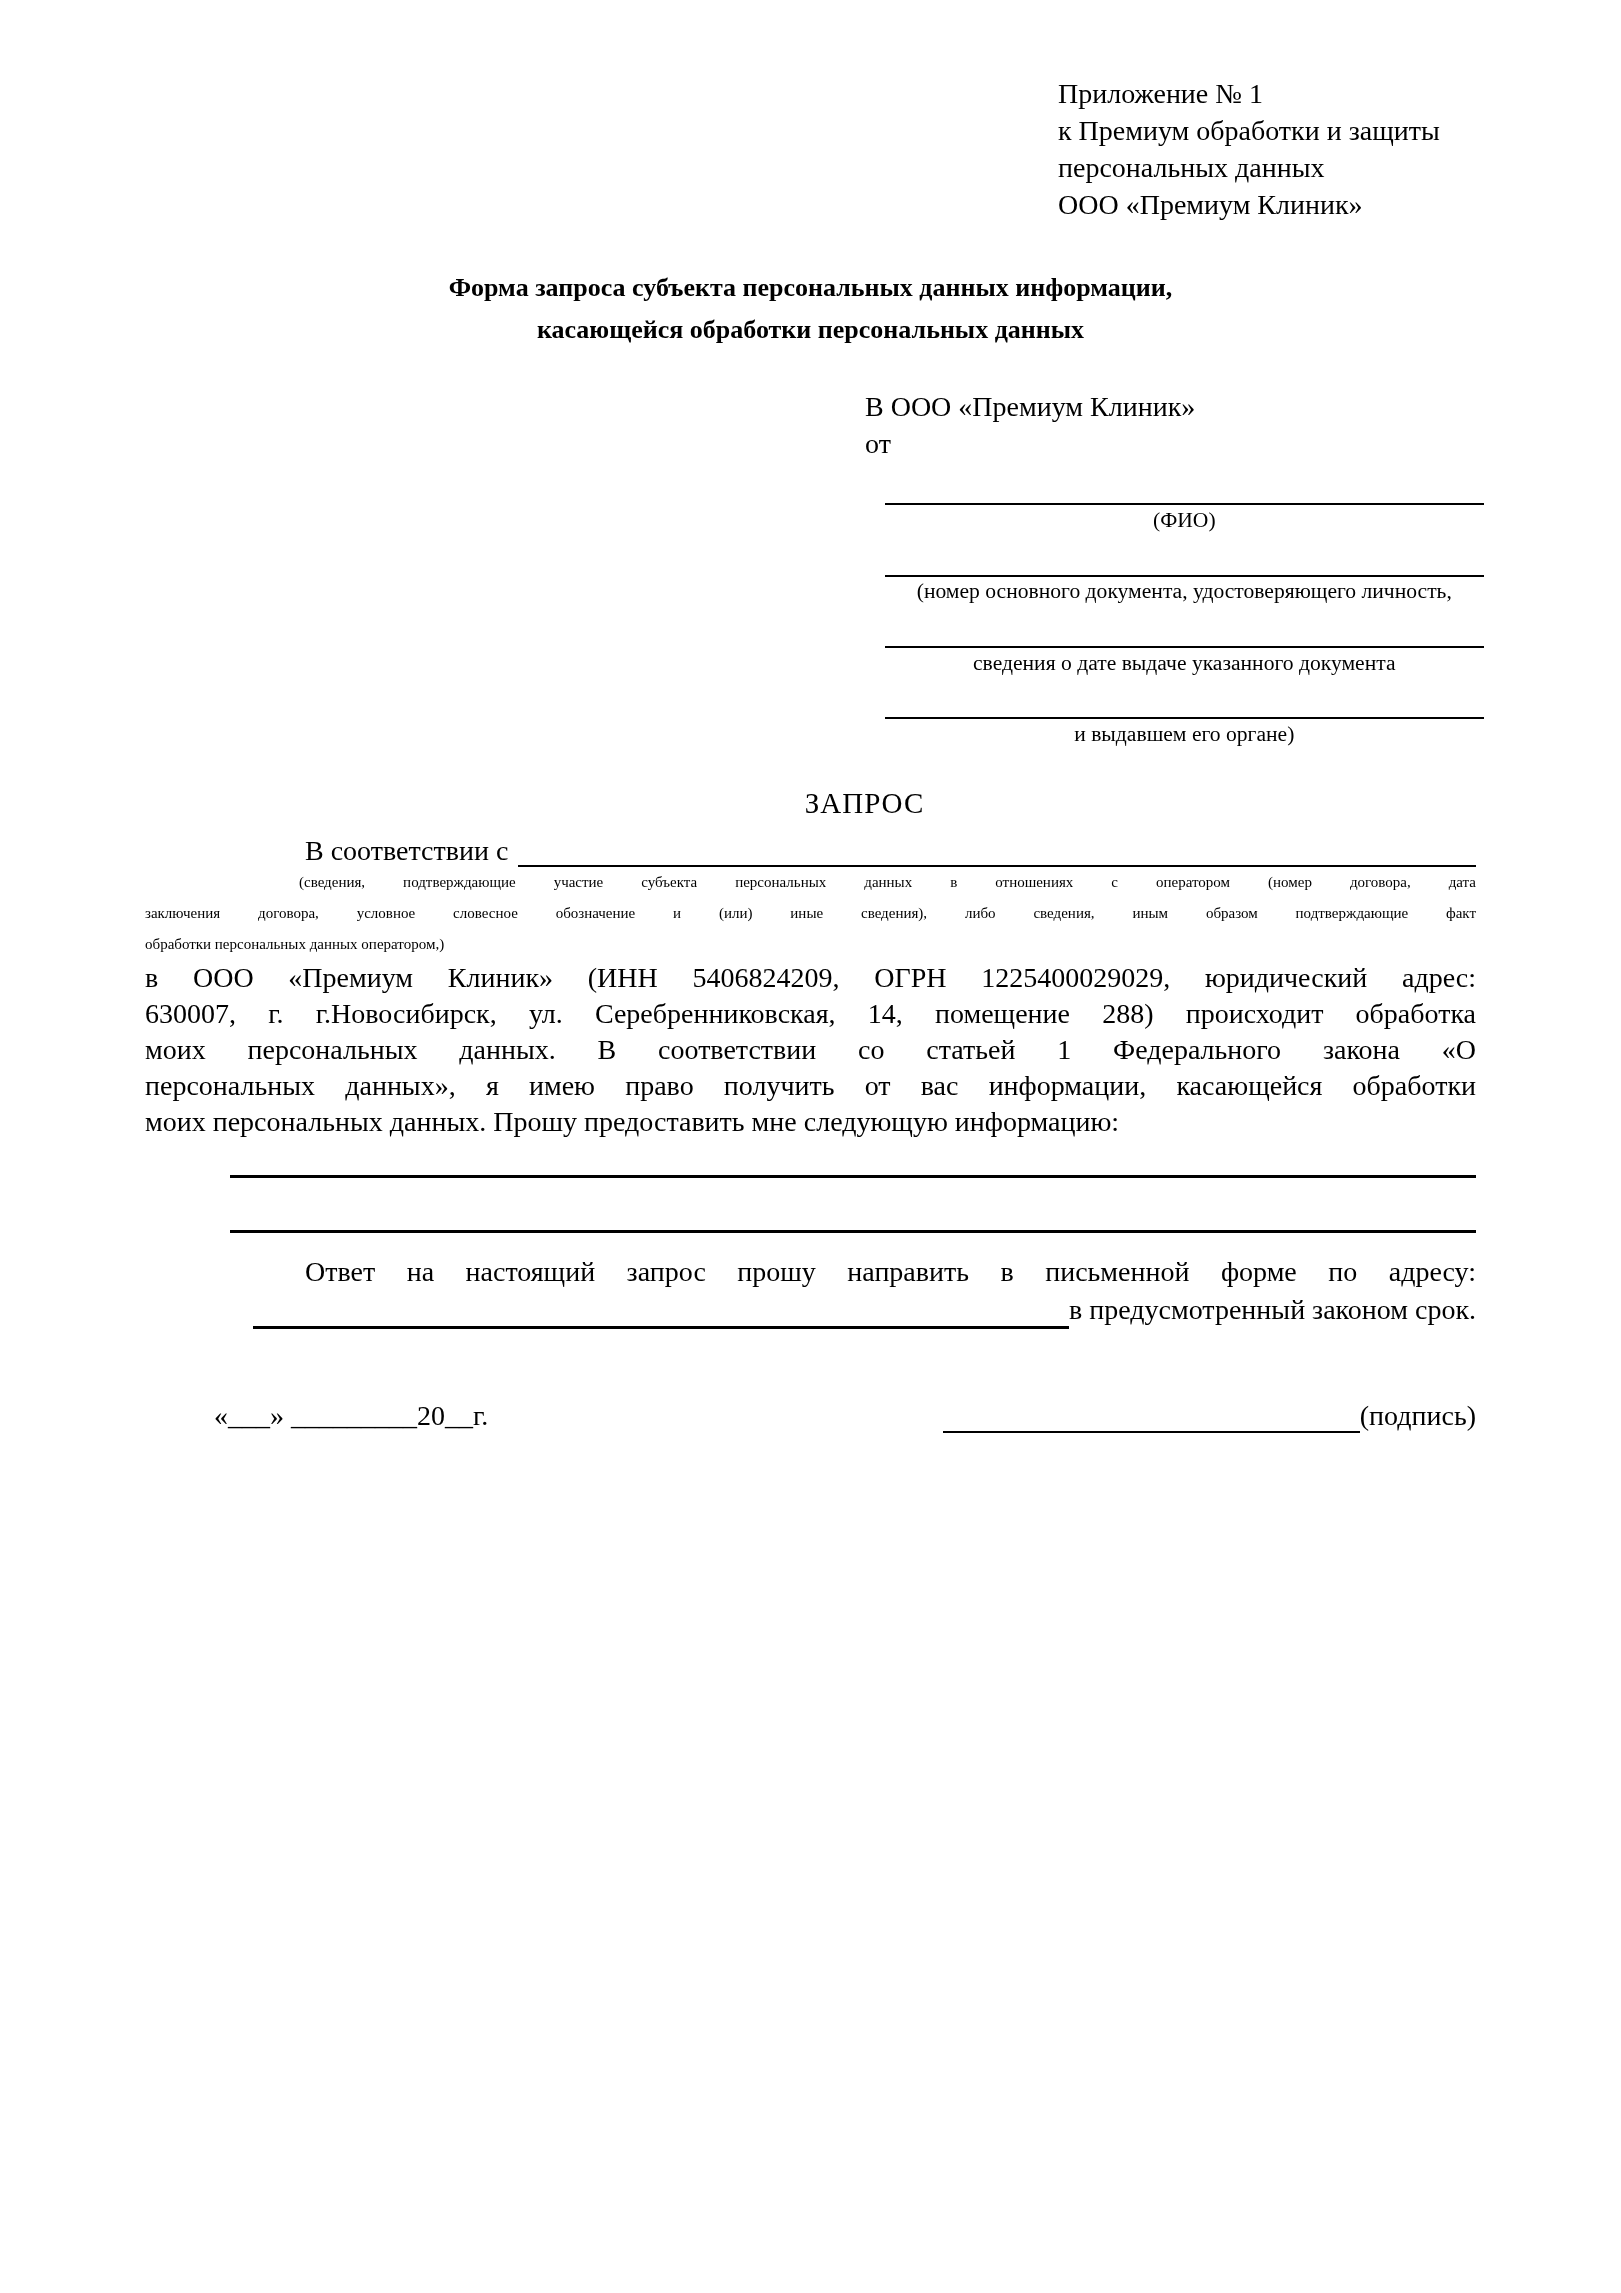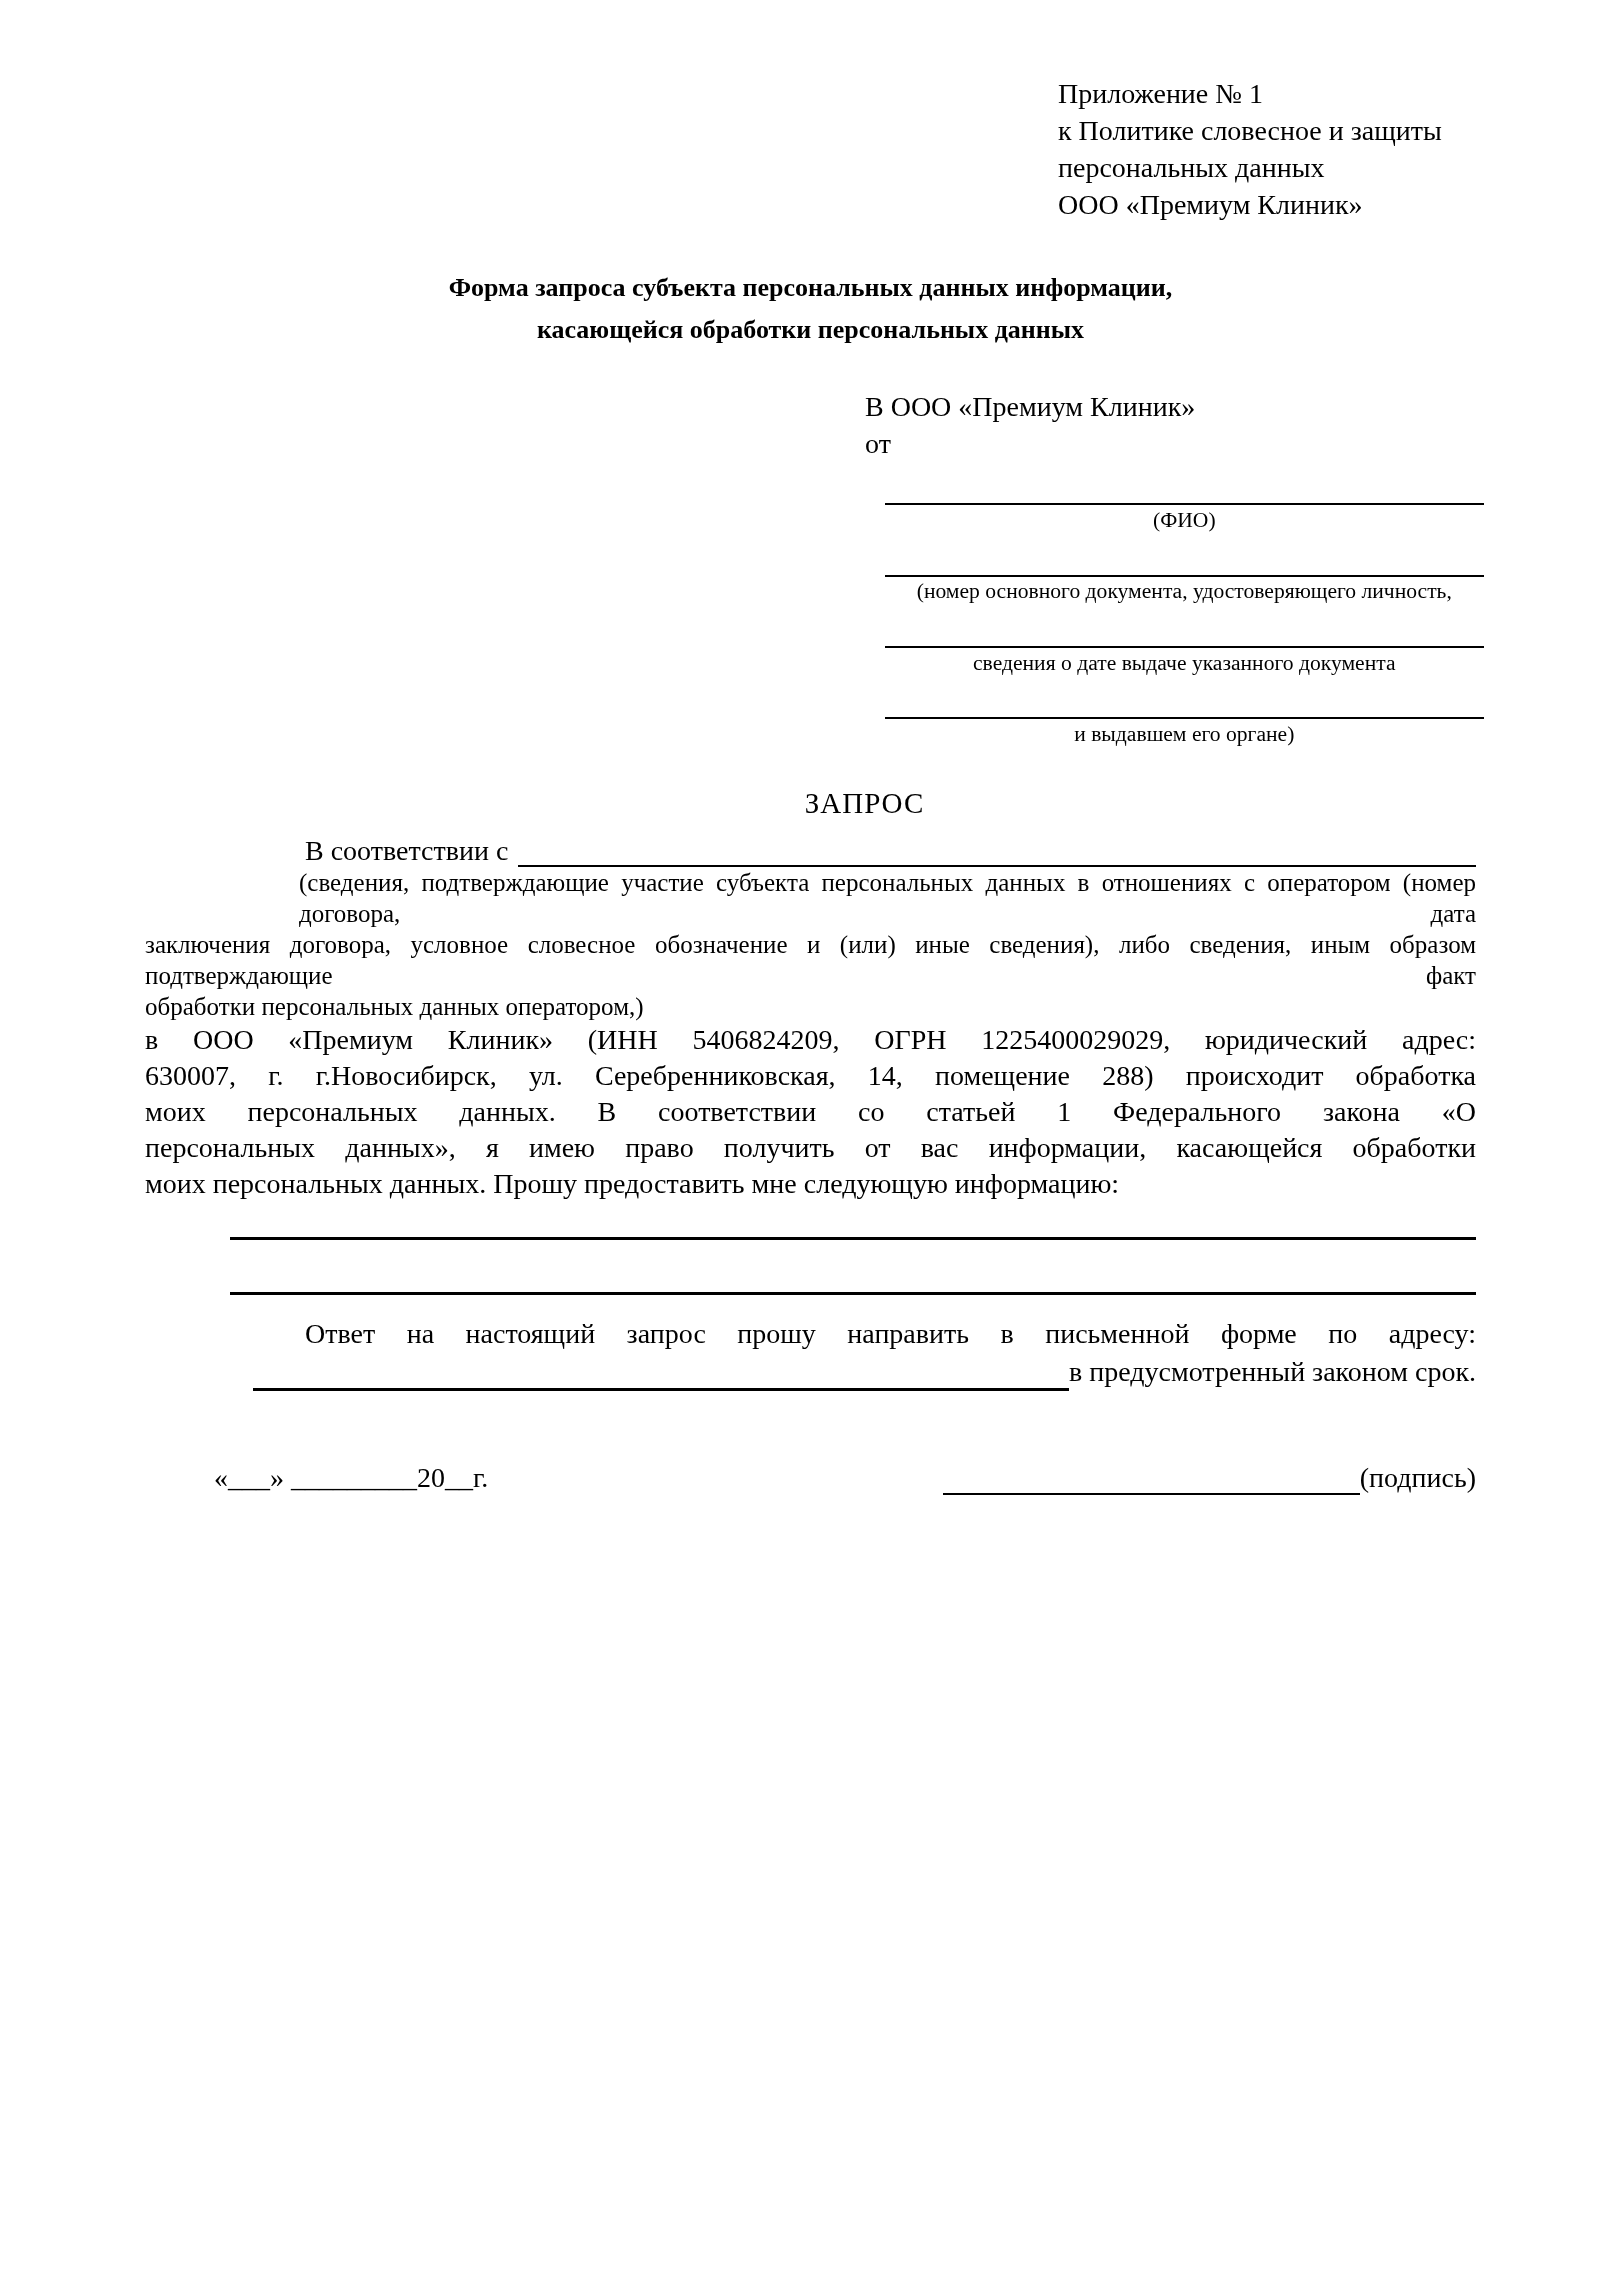--- a/index.html
+++ b/index.html
@@ -62,21 +62,21 @@
     line-height: 33px;
   }
   .intro-label { padding-left: 160px; white-space: nowrap; }
   .intro-blank {
     flex: 1;
     border-bottom: 2.9px solid #000;
     margin-left: 9.8px;
     height: 29px;
   }
   .note-line {
-    font-size: 25px;
+    font-size: 15px;
     line-height: 31px;
     text-align: justify;
     text-align-last: justify;
   }
   .note-line.first { padding-left: 154px; }
   .note-line.last { text-align-last: left; }
   .body-line {
     font-size: 28px;
     line-height: 36px;
     text-align: justify;
@@ -126,21 +126,21 @@
   }
   .sig-caption { white-space: nowrap; }
 </style>
 </head>
 <body>
 
 <div class="page">
 
   <div class="annex-block">
     <div>Приложение № 1</div>
-    <div>к Политике словесное и защиты</div>
+    <div>к Премиум обработки и защиты</div>
     <div>персональных данных</div>
     <div>ООО «Премиум Клиник»</div>
   </div>
 
   <div class="doc-title">
     <div>Форма запроса субъекта персональных данных информации,</div>
     <div>касающейся обработки персональных данных</div>
   </div>
 
   <div class="addressee">

